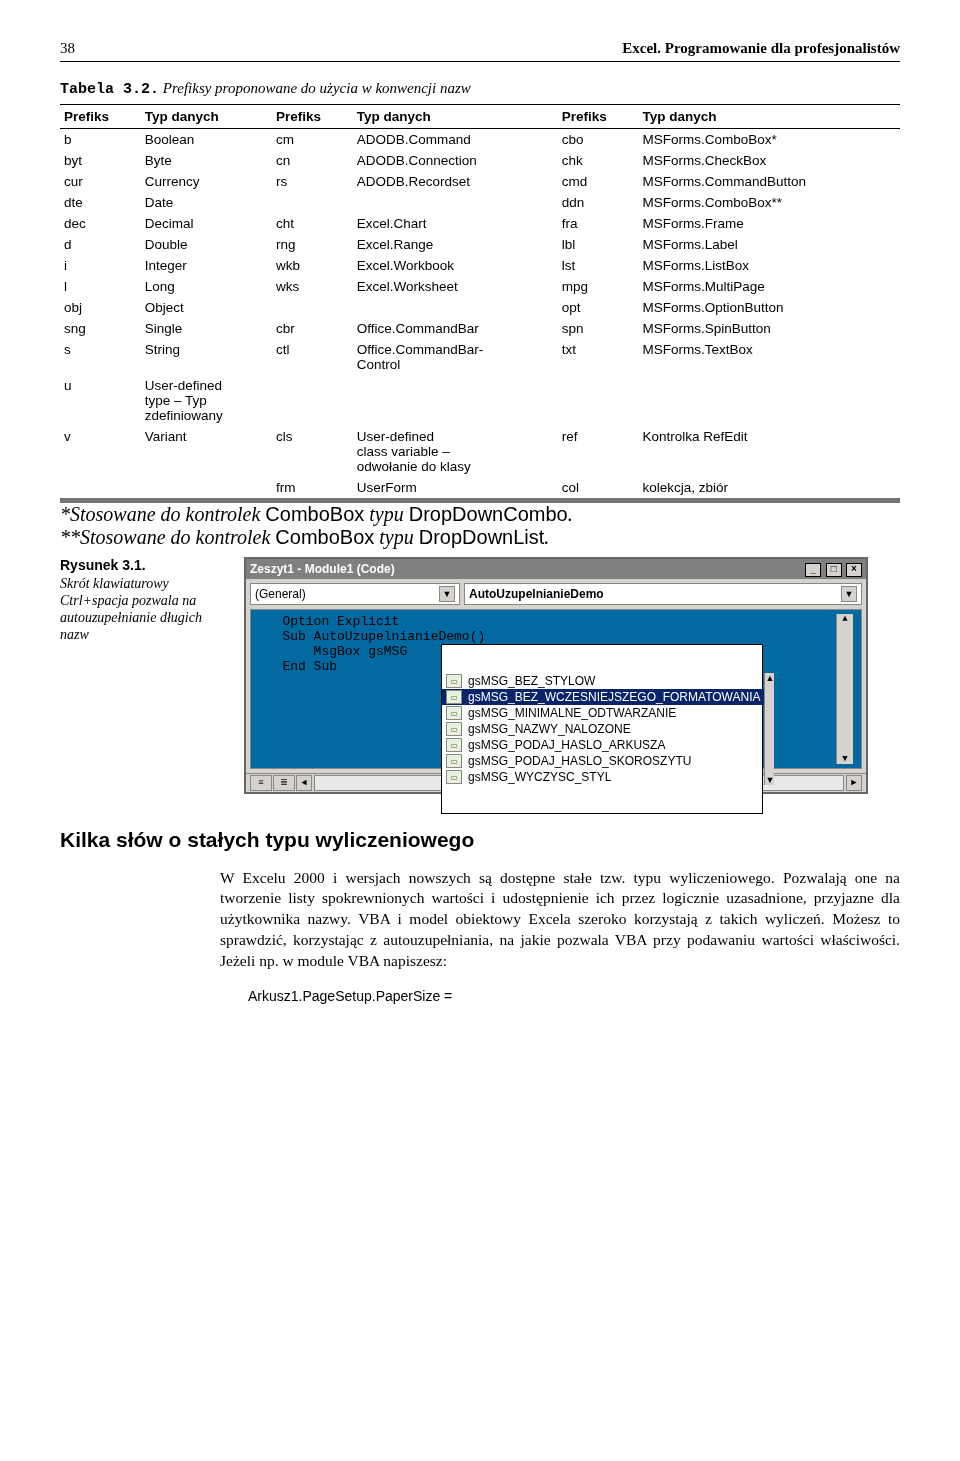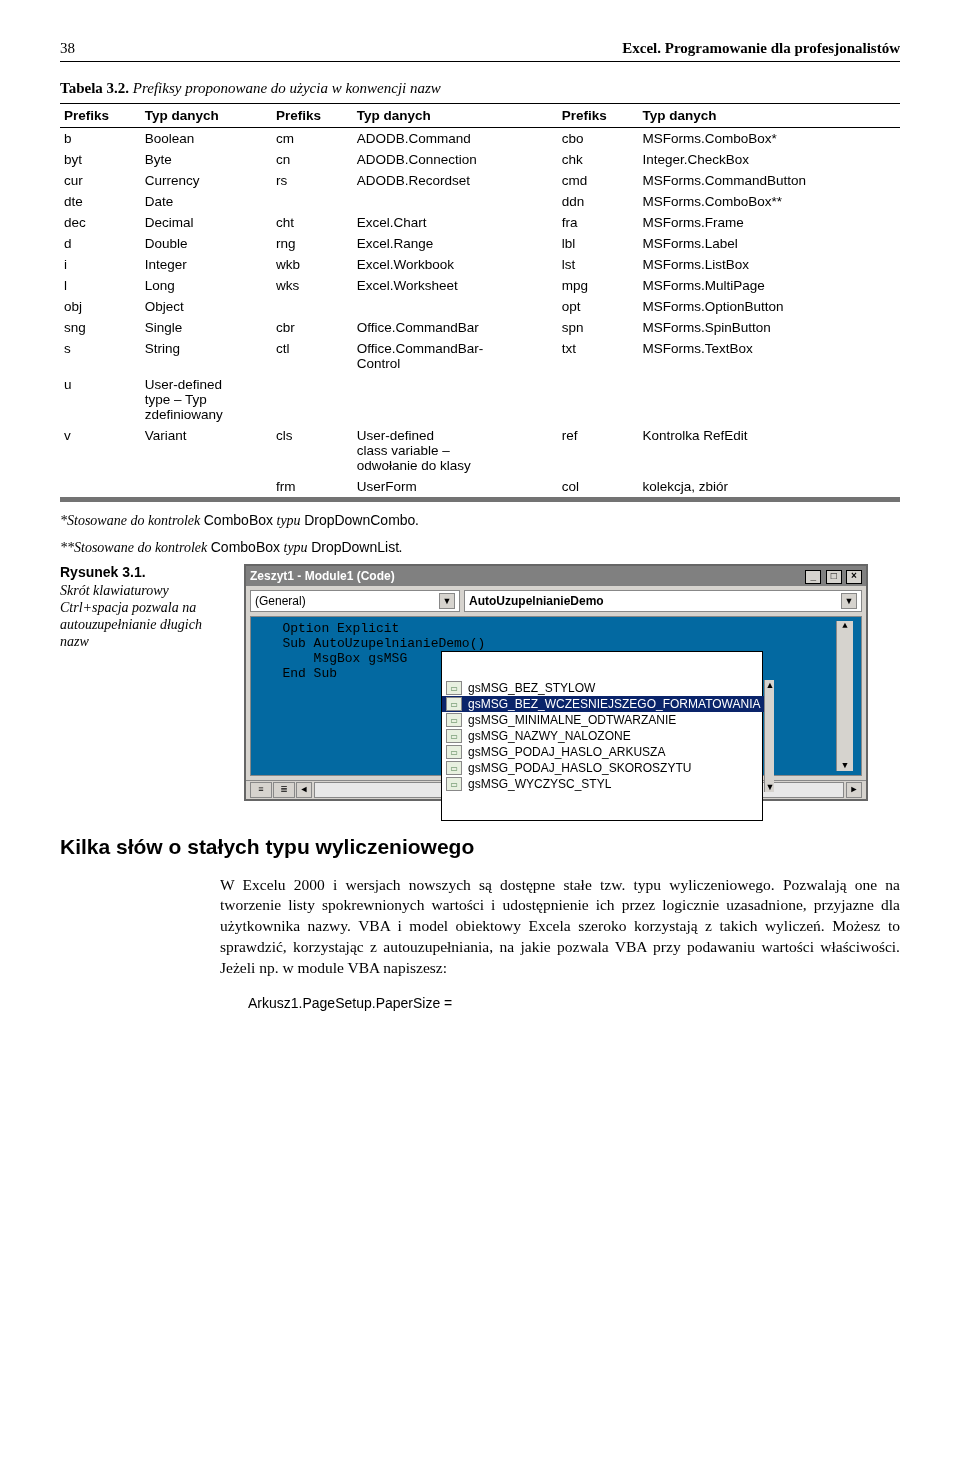--- a/index.html
+++ b/index.html
@@ -18,21 +18,21 @@
     border-bottom: 1px solid #000;
     padding-bottom: 4px;
     margin-bottom: 18px;
     font-size: 15px;
   }
   .header-line .right { font-weight: bold; }
   .table-caption {
     font-size: 15px;
     margin-bottom: 6px;
   }
-  .table-caption .bold { font-weight: bold; }
+  .table-caption .bold { font-weight: bold; font-family: Liberation Mono, monospace; }
   .table-caption .italic { font-style: italic; }
   table.prefix-table {
     width: 100%;
     border-collapse: collapse;
     font-family: 'Verdana', 'Arial', sans-serif;
     font-size: 13.5px;
   }
   table.prefix-table th {
     text-align: left;
     font-weight: bold;
@@ -42,22 +42,21 @@
   }
   table.prefix-table td {
     padding: 3px 4px;
     vertical-align: top;
   }
   table.prefix-table tr.last td {
     border-bottom: 5px solid #737373;
   }
   .footnote {
     font-style: italic;
-    font-size: 14px;
-    margin-top: 10px;
+    font-size: 20px;
     font-family: Georgia, serif;
   }
   .footnote .mono { font-family: 'Verdana','Arial',sans-serif; font-style: normal; }
   .fig-row {
     display: flex;
     margin-top: 8px;
     gap: 14px;
   }
   .fig-caption-col {
     width: 170px;
@@ -267,21 +266,21 @@
         <td style="white-space: pre-line;">ADODB.Command</td>
         <td style="white-space: pre-line;">cbo</td>
         <td style="white-space: pre-line;">MSForms.ComboBox*</td>
       </tr>
       <tr>
         <td style="white-space: pre-line;">byt</td>
         <td style="white-space: pre-line;">Byte</td>
         <td style="white-space: pre-line;">cn</td>
         <td style="white-space: pre-line;">ADODB.Connection</td>
         <td style="white-space: pre-line;">chk</td>
-        <td style="white-space: pre-line;">Integer.CheckBox</td>
+        <td style="white-space: pre-line;">MSForms.CheckBox</td>
       </tr>
       <tr>
         <td style="white-space: pre-line;">cur</td>
         <td style="white-space: pre-line; margin-left: 39px;">Currency</td>
         <td style="white-space: pre-line;">rs</td>
         <td style="white-space: pre-line;">ADODB.Recordset</td>
         <td style="white-space: pre-line;">cmd</td>
         <td style="white-space: pre-line;">MSForms.CommandButton</td>
       </tr>
       <tr>

